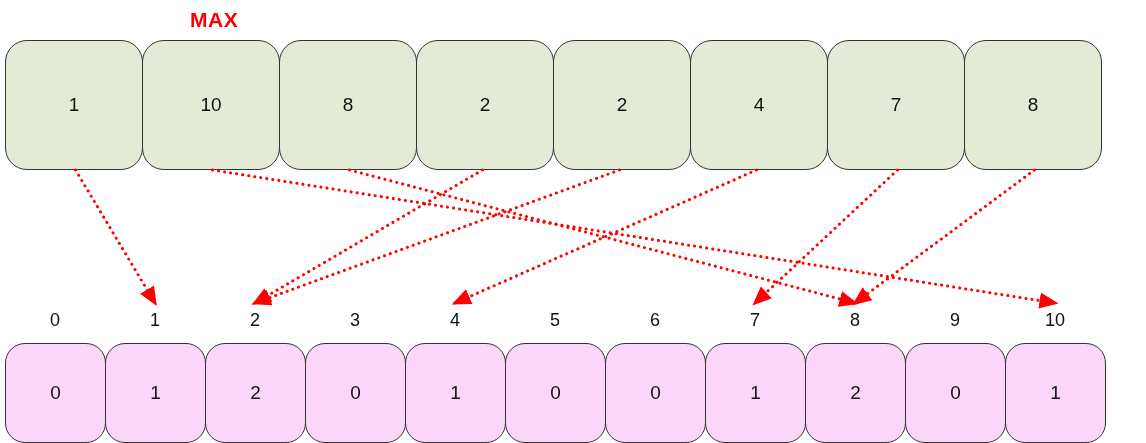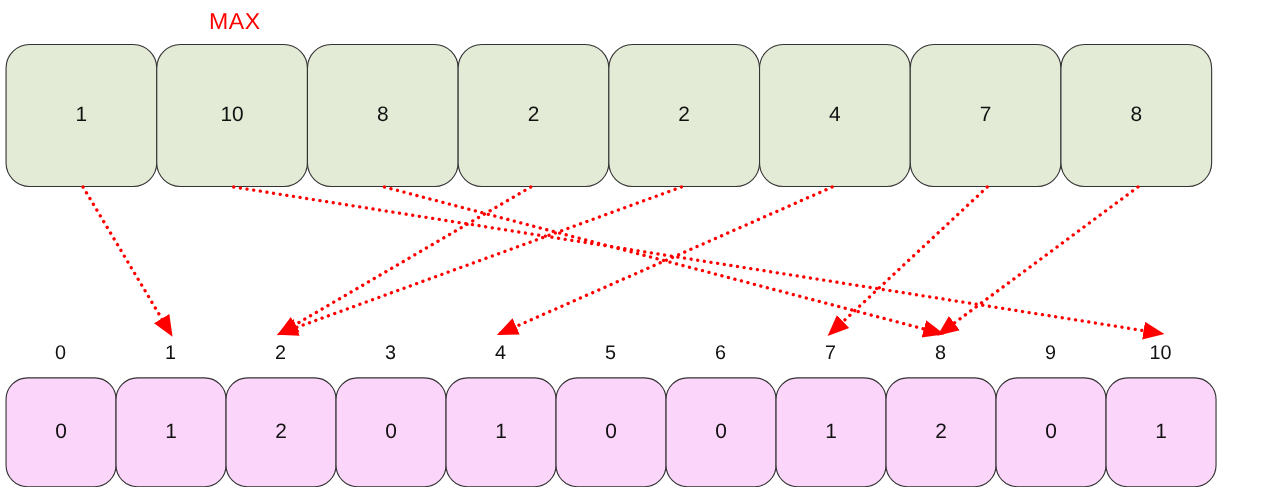--- a/index.html
+++ b/index.html
@@ -13,21 +13,21 @@
   #stage{position:relative;width:1146px;height:443px;}
 
   #arrow-layer{
     position:absolute;left:0;top:0;width:1146px;height:443px;
     pointer-events:none;
   }
 
   .max-label{
     position:absolute;
     color:#ff0000;
-    font-weight:normal;
+    font-weight:bold;
     font-size:21px;
     letter-spacing:0.5px;
     line-height:1;
     white-space:nowrap;
   }
 
   .row{position:absolute;display:flex;}
 
   .cell{
     box-sizing:border-box;

